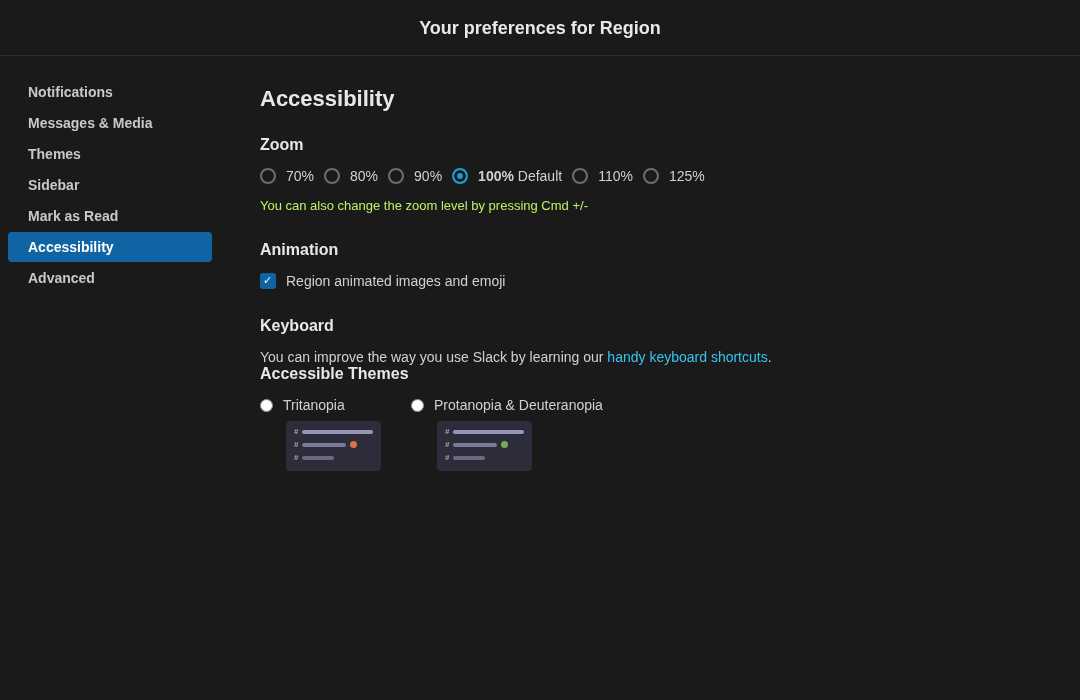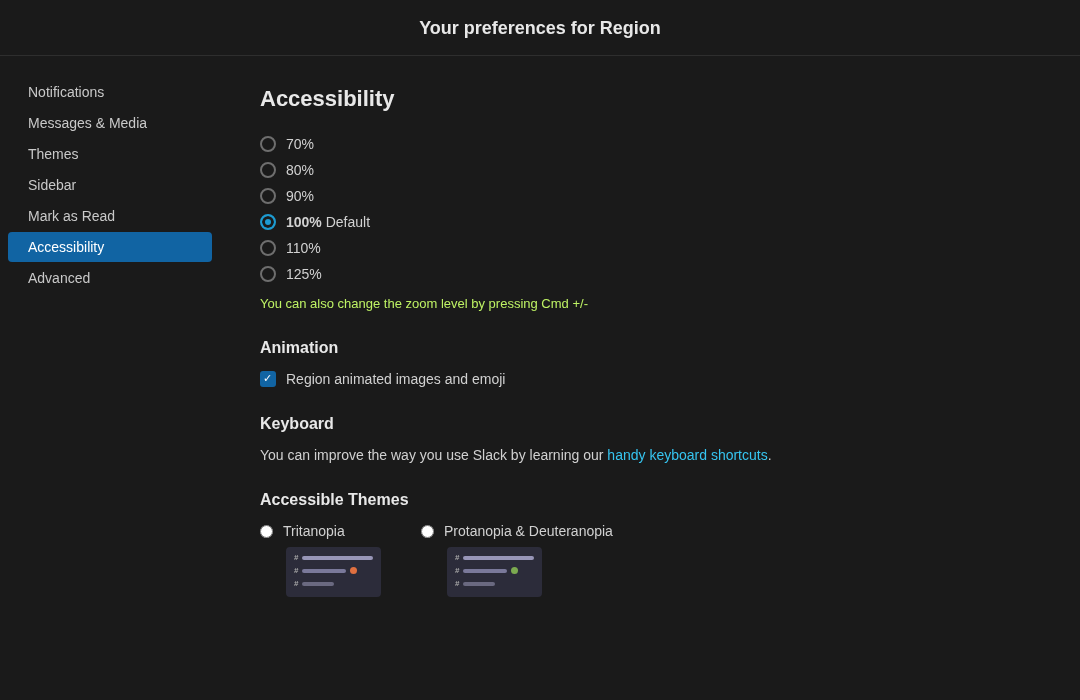--- a/index.html
+++ b/index.html
@@ -33,20 +33,21 @@
       display: flex;
       flex: 1;
       overflow: hidden;
     }
 
     
     .sidebar {
       width: 220px;
       padding: 20px 0;
       flex-shrink: 0;
+      font-weight: bold;
     }
 
     .sidebar-item {
       padding: 7px 20px;
       cursor: pointer;
       color: #c9c9c9;
       font-size: 14px;
       border-radius: 4px;
       margin: 1px 8px;
     }
@@ -76,21 +77,21 @@
       color: #e8e8e8;
       margin-bottom: 14px;
     }
 
     .zoom-section {
       margin-bottom: 20px;
     }
 
     .radio-group {
       display: flex;
-      flex-direction: column;
+      flex-direction: row;
       gap: 10px;
       margin-bottom: 14px;
     }
 
     .radio-item {
       display: flex;
       align-items: center;
       gap: 10px;
       cursor: pointer;
     }
@@ -165,40 +166,39 @@
       top: -1px;
       left: 1px;
     }
 
     .checkbox-label {
       font-size: 14px;
       color: #d1d1d1;
     }
 
     .keyboard-section {
-      margin-bottom: 28px;
     }
 
     .keyboard-text {
       font-size: 14px;
       color: #d1d1d1;
     }
 
     .keyboard-link {
       color: #36c5f0;
       text-decoration: none;
     }
 
     .accessible-themes-section {
       margin-bottom: 28px;
     }
 
     .themes-grid {
       display: flex;
-      gap: 40px;
+      gap: 30px;
       align-items: flex-start;
     }
 
     .theme-option {
       display: flex;
       flex-direction: column;
       gap: 8px;
     }
 
     .theme-radio-row {
@@ -296,20 +296,21 @@
     <div class="sidebar-item">Mark as Read</div>
     <div class="sidebar-item active">Accessibility</div>
     <div class="sidebar-item">Advanced</div>
   </nav>
 
   <div class="main-content">
 
     <div class="section-title">Accessibility</div>
 
     <div class="zoom-section">
+      <div class="sub-section-title">Zoom</div>
       <div class="radio-group">
 
         <label class="radio-item">
           <input type="radio" name="zoom" style="">
           <span class="radio-label">70%</span>
         </label>
 
         <label class="radio-item">
           <input type="radio" name="zoom" style="">
           <span class="radio-label">80%</span>

